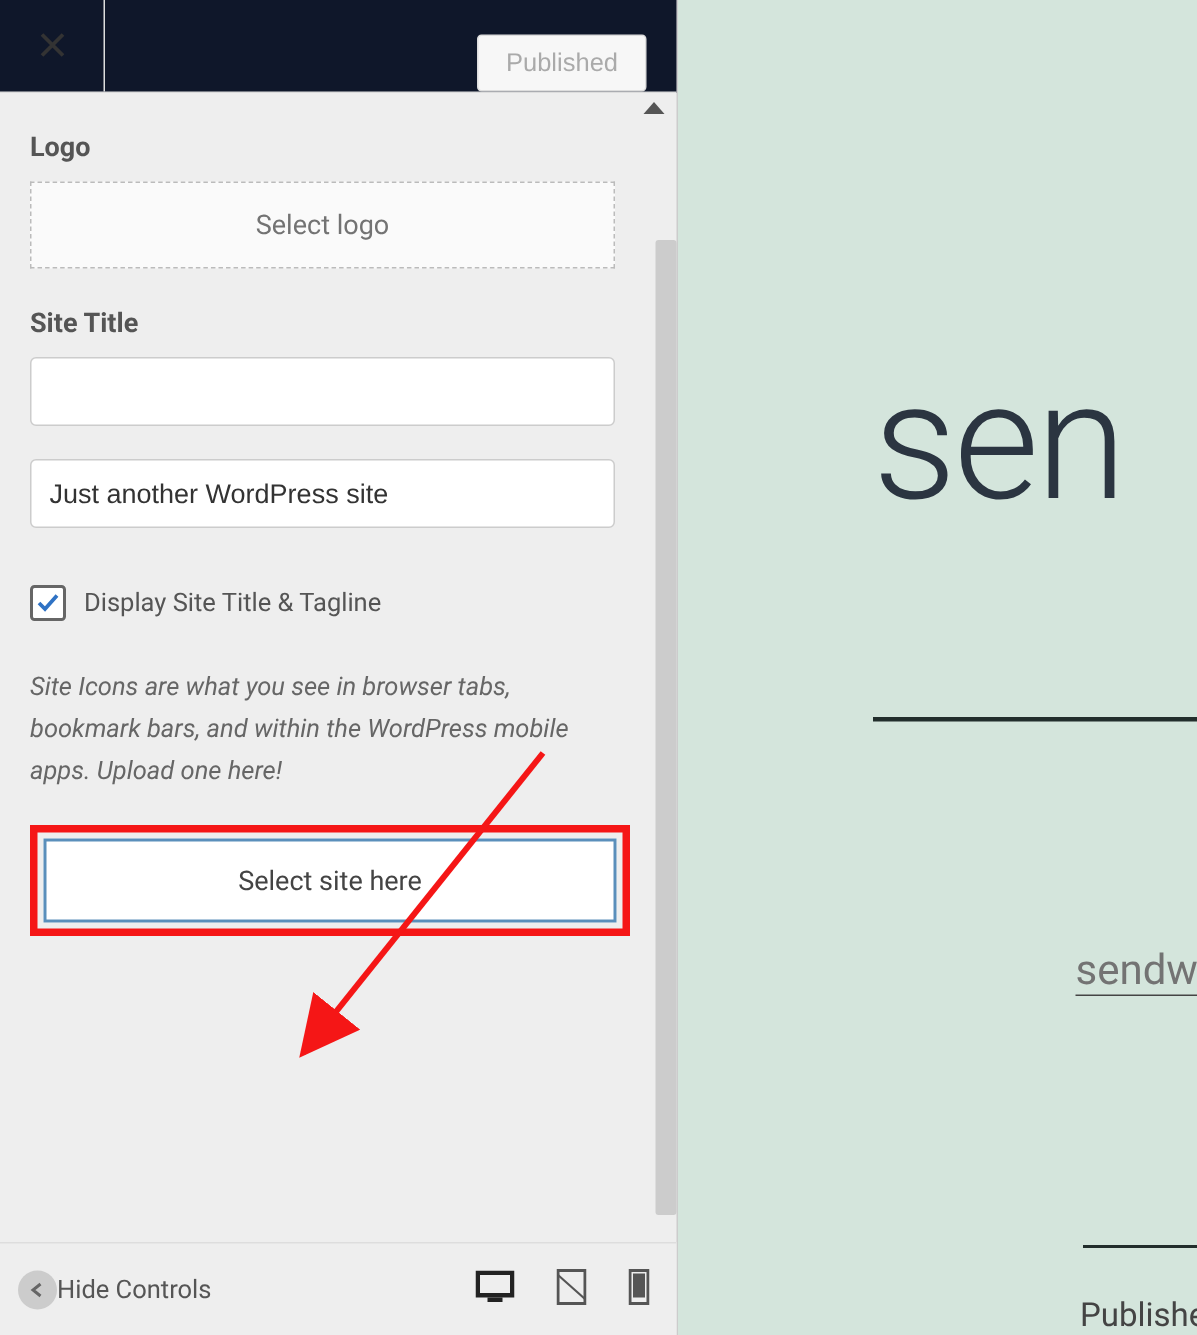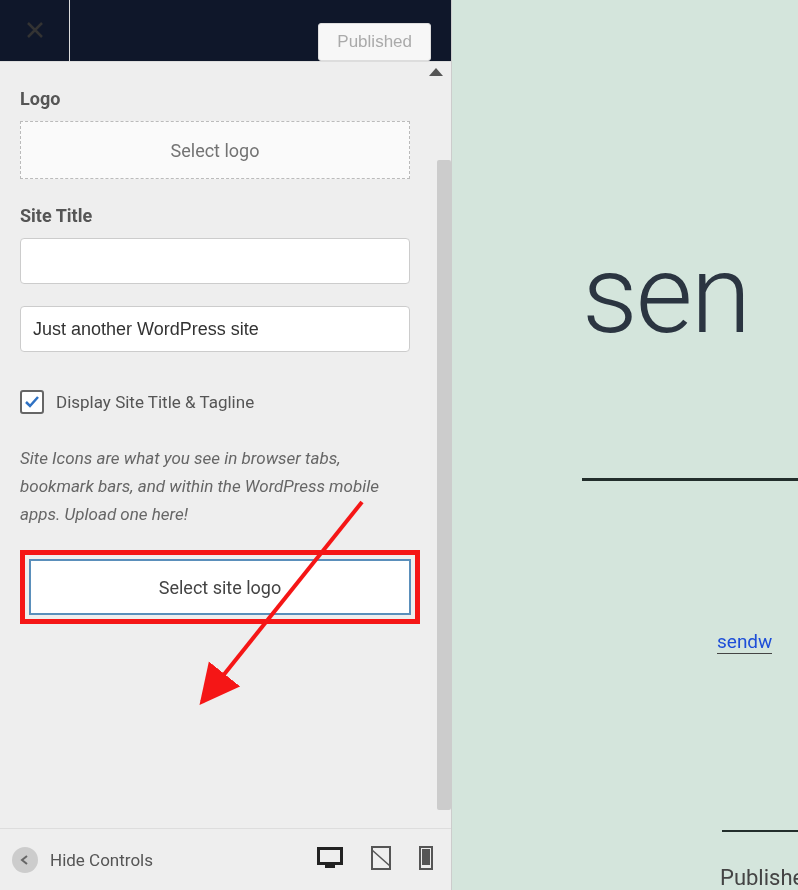--- a/index.html
+++ b/index.html
@@ -163,21 +163,21 @@
       background: #eeeeee;
       border-top: 1px solid #ddd;
       display: flex;
       align-items: center;
       justify-content: space-between;
       padding: 0 18px 0 12px;
     }
     .hide-controls {
       display: flex;
       align-items: center;
-      gap: 12px;
+      gap: 0;
       cursor: pointer;
     }
     .hide-controls-icon {
       width: 26px; height: 26px;
       border-radius: 50%;
       background: #ccc;
       display: flex;
       align-items: center;
       justify-content: center;
     }
@@ -213,22 +213,22 @@
       left: 130px;
       top: 478px;
       width: 670px;
       height: 3px;
       background: #222e2c;
     }
     .preview-text1 {
       position: absolute;
       left: 265px;
       top: 630px;
-      font-size: 19px;
-      color: #1d4ed8;
+      font-size: 28px;
+      color: #737373;
       border-bottom: 1.5px solid #444;
     }
     .preview-line2 {
       position: absolute;
       left: 270px;
       top: 830px;
       width: 530px;
       height: 2px;
       background: #222e2c;
     }
@@ -273,21 +273,21 @@
           </svg>
       </div>
       <span class="checkbox-label">Display Site Title &amp; Tagline</span>
     </div>
 
 
     <p class="desc-text">Site Icons are what you see in browser tabs, bookmark bars, and within the WordPress mobile apps. Upload one here!</p>
 
 
     <div class="site-icon-btn-wrap">
-      <div class="site-icon-btn">Select site logo</div>
+      <div class="site-icon-btn">Select site here</div>
     </div>
 
     <svg class="arrow-overlay" width="420" height="810">
       <defs>
         <marker id="ah" markerWidth="12" markerHeight="12" refX="9" refY="5" orient="auto">
           <path d="M0,0 L10,5 L0,10 Z" fill="#f51616"></path>
         </marker>
       </defs>
       <line x1="362" y1="440" x2="202" y2="640" stroke="#f51616" stroke-width="4" marker-end="url(#ah)"></line>
     </svg>

